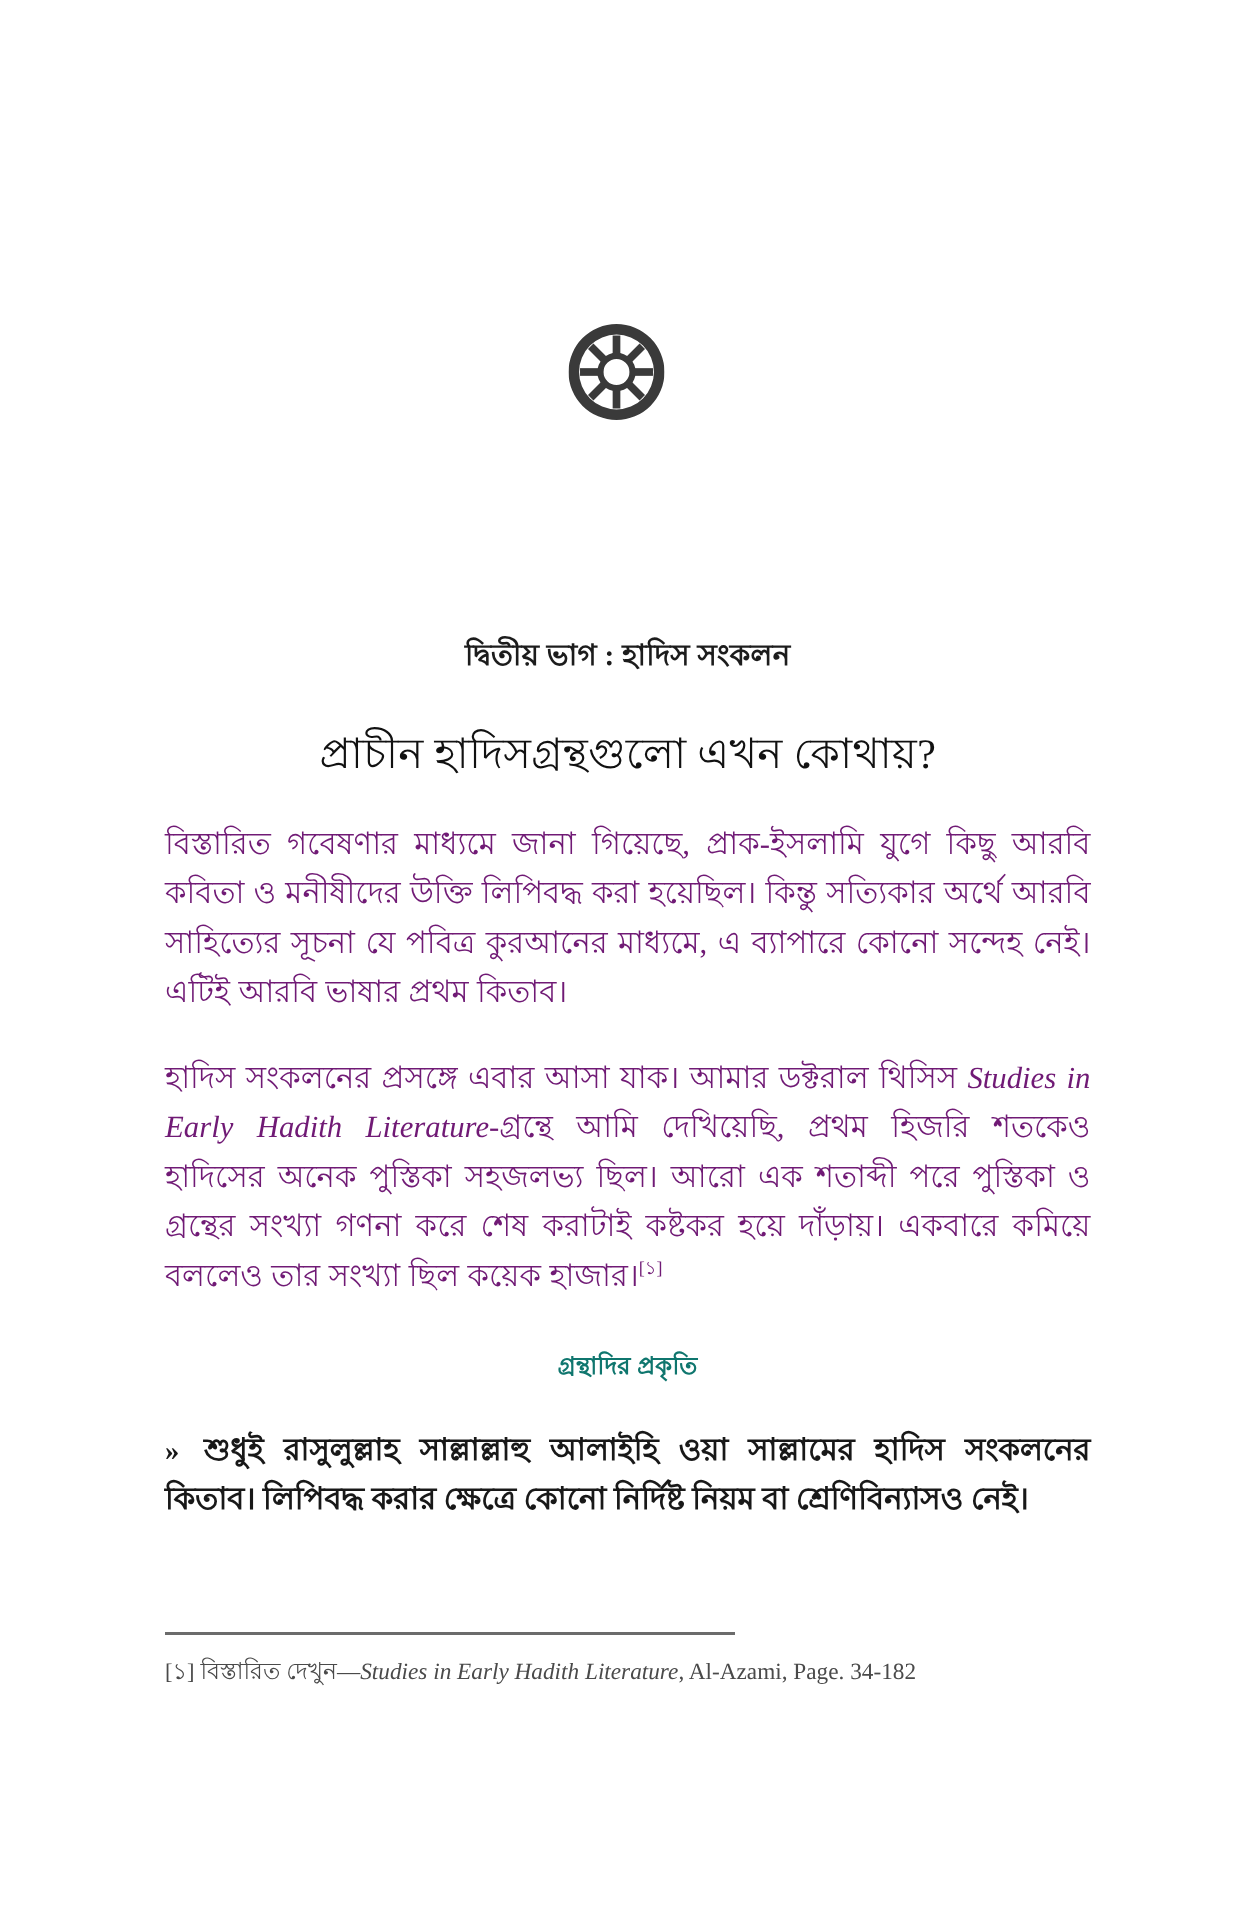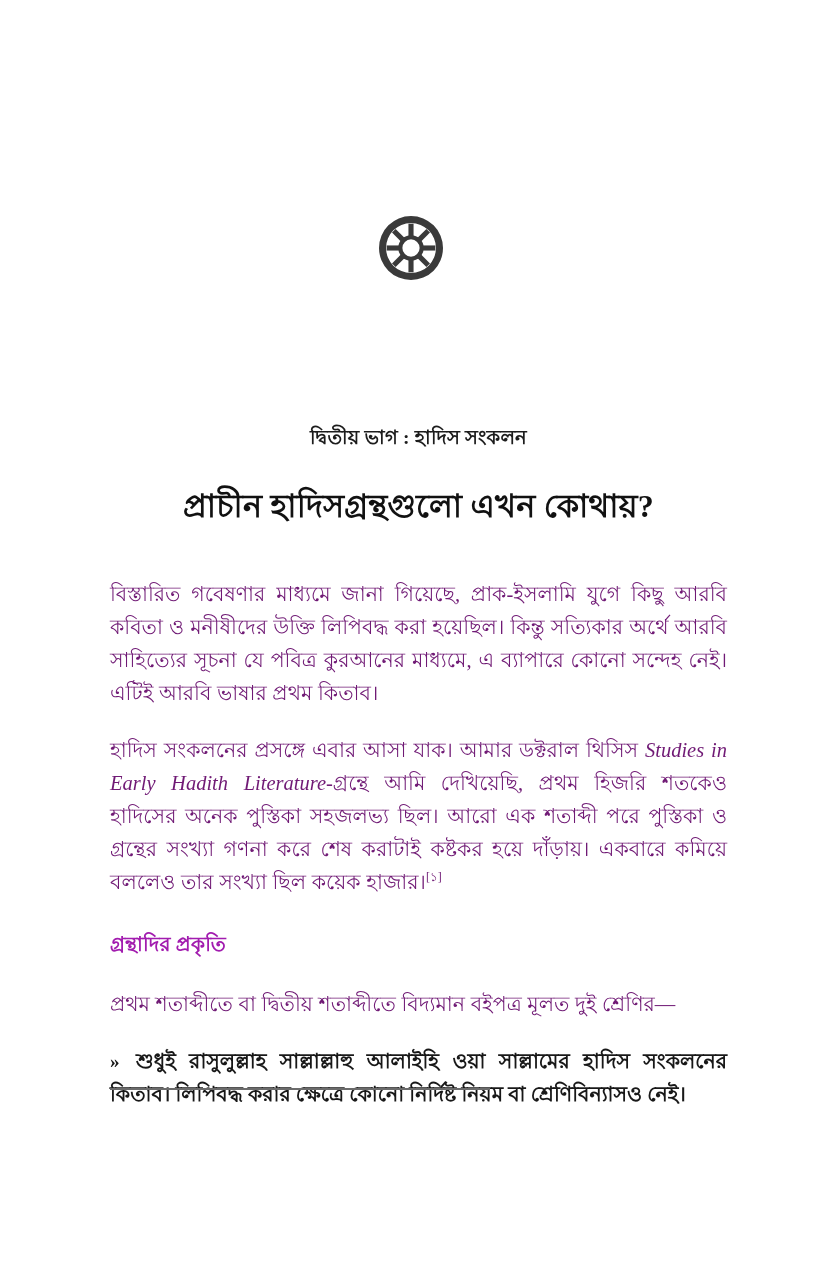--- a/index.html
+++ b/index.html
@@ -45,25 +45,25 @@
     font-size: 19.5px;
     line-height: 1.4;
     font-weight: 700;
     color: #1c1c1c;
     letter-spacing: 0.2px;
     margin: 0 0 34px 0;
   }
 
   .chapter-title {
     text-align: center;
-    font-size: 32px;
+    font-size: 28px;
     line-height: 1.35;
-    font-weight: 700;
+    font-weight: 400;
     color: #111111;
-    margin: 0 0 50px 0;
+    margin: 0 0 24px 0;
     letter-spacing: 0.2px;
   }
 
   p.body-para {
     margin: 0 0 24px 0;
     font-size: 20.5px;
     line-height: 33px;
     text-align: justify;
     text-justify: inter-word;
     color: #701a75;
@@ -79,23 +79,24 @@
     font-family: "Liberation Serif", "DejaVu Serif", serif;
   }
 
   sup.fn-ref {
     font-size: 12px;
     vertical-align: super;
     line-height: 0;
   }
 
   .section-head {
-    font-size: 20px;
+    text-align: center;
+    font-size: 16px;
     font-weight: 700;
-    color: #a21caf;
+    color: #0f766e;
     margin: 30px 0 26px 0;
     letter-spacing: 0.2px;
   }
 
   .bullet-para {
     margin: 0;
     font-size: 20.5px;
     line-height: 33px;
     text-align: justify;
     color: #181818;
@@ -165,23 +166,23 @@
     <div class="part-title">দ্বিতীয় ভাগ : হাদিস সংকলন</div>
 
     <h1 class="chapter-title">প্রাচীন হাদিসগ্রন্থগুলো এখন কোথায়?</h1>
 
     <p class="body-para">বিস্তারিত গবেষণার মাধ্যমে জানা গিয়েছে, প্রাক-ইসলামি যুগে কিছু আরবি কবিতা ও মনীষীদের উক্তি লিপিবদ্ধ করা হয়েছিল। কিন্তু সত্যিকার অর্থে আরবি সাহিত্যের সূচনা যে পবিত্র কুরআনের মাধ্যমে, এ ব্যাপারে কোনো সন্দেহ নেই। এটিই আরবি ভাষার প্রথম কিতাব।</p>
 
     <p class="body-para"><span>হাদিস সংকলনের প্রসঙ্গে এবার আসা যাক। আমার ডক্টরাল থিসিস </span><span class="lat">Studies in Early Hadith Literature</span><span>-গ্রন্থে আমি দেখিয়েছি, প্রথম হিজরি শতকেও হাদিসের অনেক পুস্তিকা সহজলভ্য ছিল। আরো এক শতাব্দী পরে পুস্তিকা ও গ্রন্থের সংখ্যা গণনা করে শেষ করাটাই কষ্টকর হয়ে দাঁড়ায়। একবারে কমিয়ে বললেও তার সংখ্যা ছিল কয়েক হাজার।</span><sup class="fn-ref">[১]</sup></p>
 
     <div class="section-head">গ্রন্থাদির প্রকৃতি</div>
 
-    <p class="body-para">প্রথম শতাব্দীতে বা দ্বিতীয় শতাব্দীতে বিদ্যমান বইপত্র মূলত দুই শ্রেণির—</p>
 
     <p class="bullet-para"><span class="bullet-mark">»</span><span>শুধুই রাসুলুল্লাহ সাল্লাল্লাহু আলাইহি ওয়া সাল্লামের হাদিস সংকলনের কিতাব। লিপিবদ্ধ করার ক্ষেত্রে কোনো নির্দিষ্ট নিয়ম বা শ্রেণিবিন্যাসও নেই।</span></p>
 
   </div>
 
   <div class="footnote-area">
     <div class="footnote-rule"></div>
+    <p class="footnote-text"><span class="fn-num">[১]</span><span> বিস্তারিত দেখুন—</span><span class="lat-it">Studies in Early Hadith Literature</span><span>, Al-Azami, Page. 34-182</span></p>
   </div>
 
 </div>
 
 </body></html>

